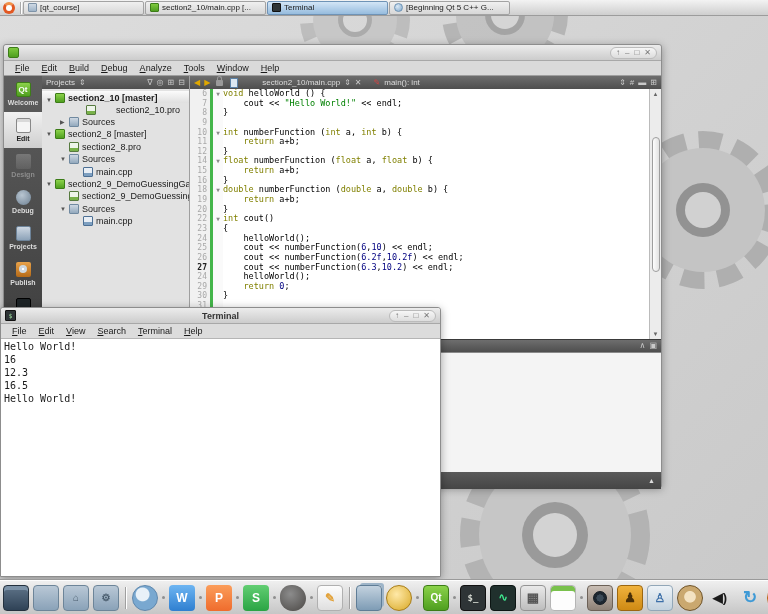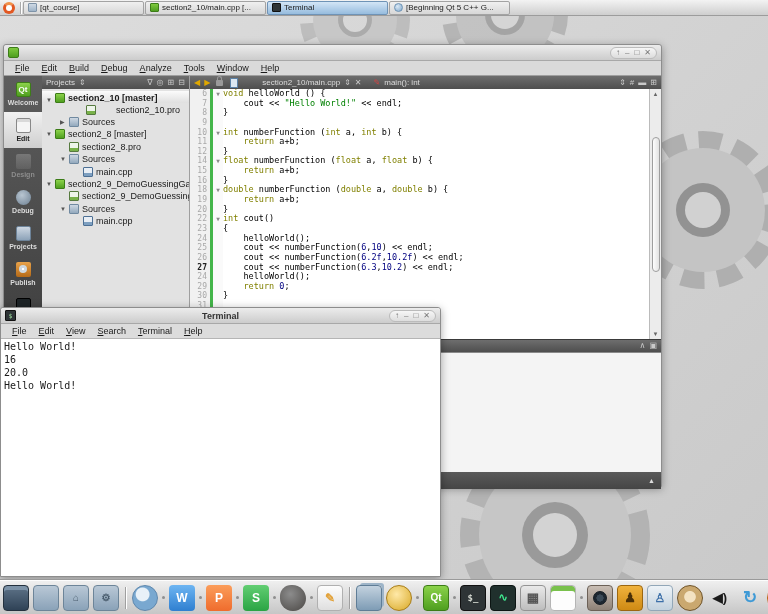--- a/index.html
+++ b/index.html
@@ -424,21 +424,22 @@
       <span class="menu-item" data-name="terminal-menu-file">File</span>
       <span class="menu-item" data-name="terminal-menu-edit">Edit</span>
       <span class="menu-item" data-name="terminal-menu-view">View</span>
       <span class="menu-item" data-name="terminal-menu-search">Search</span>
       <span class="menu-item" data-name="terminal-menu-terminal">Terminal</span>
       <span class="menu-item" data-name="terminal-menu-help">Help</span>
     </div>
   <div id="termbody" data-name="terminal-output">
       <div data-name="terminal-line">Hello World!</div>
       <div data-name="terminal-line">16</div>
-      <div data-name="terminal-line">20.0</div>
+      <div data-name="terminal-line">12.3</div>
+      <div data-name="terminal-line">16.5</div>
       <div data-name="terminal-line">Hello World!</div>
     </div>
 </div>
 
 <div id="dockpanel" data-name="bottom-panel">
   <div id="dock" data-name="dock-launcher">
       <div class="dk" data-name="show-desktop"></div>
       <div class="dk" data-name="file-manager"></div>
       <div class="dk" data-name="folder-home">⌂</div>
       <div class="dk" data-name="folder-settings">⚙</div>

